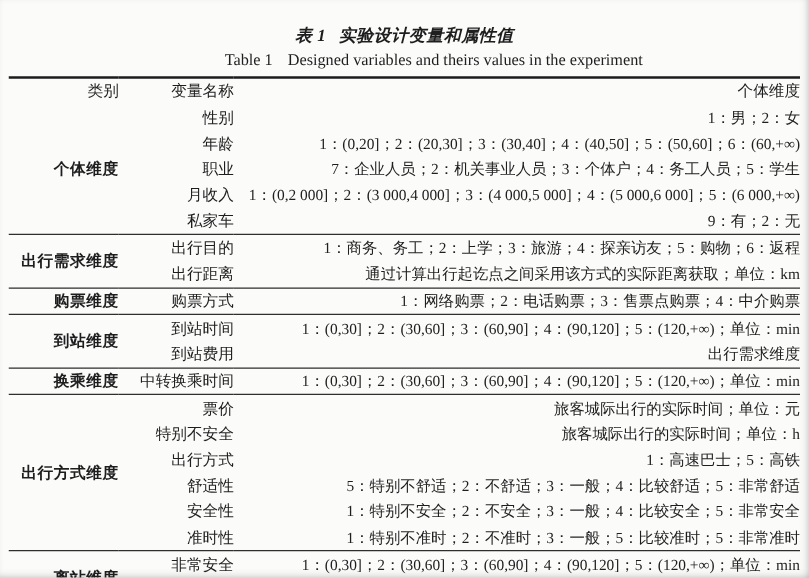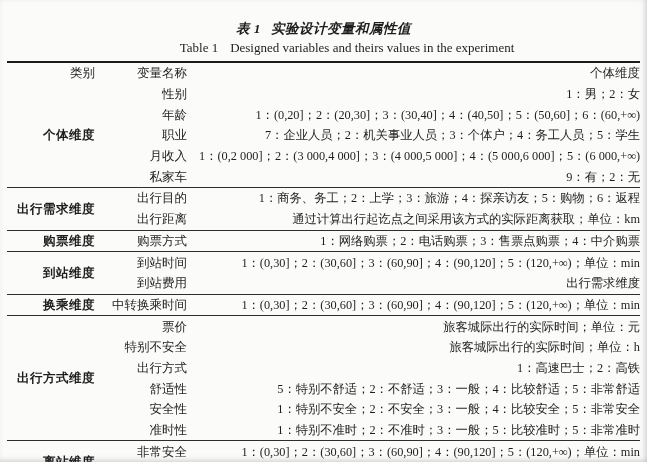--- a/index.html
+++ b/index.html
@@ -115,21 +115,21 @@
         <td rowspan="6" class="cat">出行方式维度</td>
         <td class="var">票价</td>
         <td class="val">旅客城际出行的实际时间；单位：元</td>
       </tr>
       <tr>
         <td class="var">特别不安全</td>
         <td class="val">旅客城际出行的实际时间；单位：h</td>
       </tr>
       <tr>
         <td class="var">出行方式</td>
-        <td class="val">1：高速巴士；2：高铁</td>
+        <td class="val">1：高速巴士；5：高铁</td>
       </tr>
       <tr>
         <td class="var">舒适性</td>
         <td class="val">5：特别不舒适；2：不舒适；3：一般；4：比较舒适；5：非常舒适</td>
       </tr>
       <tr>
         <td class="var">安全性</td>
         <td class="val">1：特别不安全；2：不安全；3：一般；4：比较安全；5：非常安全</td>
       </tr>
       <tr>

